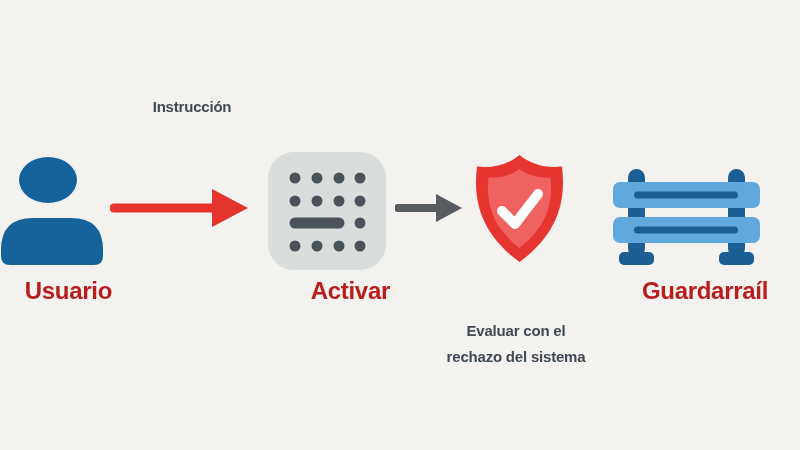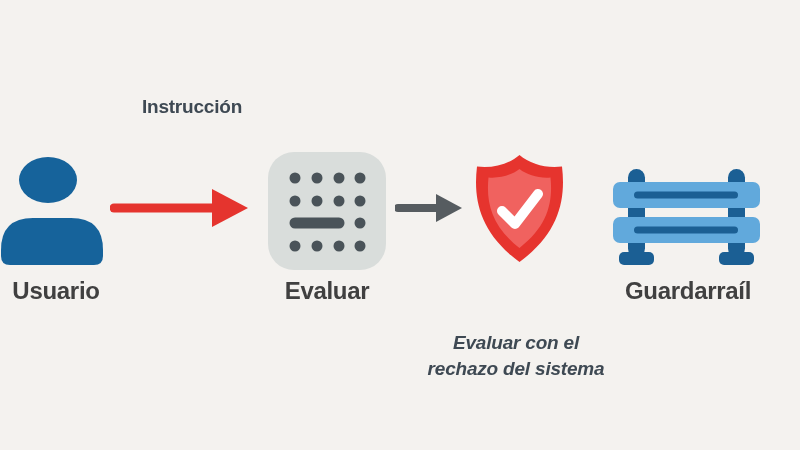--- a/index.html
+++ b/index.html
@@ -6,24 +6,24 @@
   #stage{
     position:relative;
     width:800px;height:450px;
     overflow:hidden;
     font-family:"Liberation Sans","DejaVu Sans",sans-serif;
     background:#f4f2ef;
   }
   .abs{position:absolute;}
   .node-label{
     font-size:24px;font-weight:700;letter-spacing:-0.3px;
-    color:#404040;text-align:center;
+    color:#b91c1c;text-align:right;
   }
   .annotation{
-    font-size:19px;font-weight:700;letter-spacing:-0.2px;line-height:26px;
+    font-size:15px;font-weight:700;letter-spacing:-0.2px;line-height:26px;
     color:#3e4953;text-align:center;
   }
   svg{display:block;}
 </style>
 </head>
 <body>
 
 <div id="stage">
 
   <div class="abs" style="left:0px;top:148px;">
@@ -59,39 +59,39 @@
           <circle cx="92" cy="49" r="5.5"></circle>
         <rect x="21.5" y="65.5" width="55" height="11" rx="5.5"></rect>
         <circle cx="92" cy="71" r="5.5"></circle>
         <circle cx="27" cy="94" r="5.5"></circle>
           <circle cx="49" cy="94" r="5.5"></circle>
         <circle cx="71" cy="94" r="5.5"></circle>
           <circle cx="92" cy="94" r="5.5"></circle>
       </g>
     </svg>
   </div>
-  <div class="abs node-label" style="left:264px;top:277px;width:126px;">Evaluar</div>
+  <div class="abs node-label" style="left:264px;top:277px;width:126px;">Activar</div>
 
   <div class="abs" style="left:395px;top:191px;">
     <svg width="72" height="36" viewBox="0 0 72 36">
       <line x1="3" y1="17" x2="47" y2="17" stroke-width="8" stroke-linecap="round" stroke="#565c60"></line>
       <path d="M 41 3 L 67 17 L 41 31 Z" fill="#565c60"></path>
     </svg>
   </div>
 
 
   <div class="abs" style="left:466px;top:152px;">
     <svg width="107" height="114" viewBox="0 0 107 114">
       <path d="M 53.5 3 C 64 12 80 16.5 96 14.5 C 100 48 93 81 53.5 110 C 14 81 7 48 11 14.5 C 27 16.5 43 12 53.5 3 Z" fill="#e6342e"></path>
       <path d="M 53.5 17 C 61 23 73 26.5 84.5 25.5 C 87 50 82 74 53.5 96 C 25 74 20 50 22.5 25.5 C 34 26.5 46 23 53.5 17 Z" fill="#f0625f"></path>
       <path d="M 36 59 L 49 72 L 72 42" fill="none" stroke-width="10" stroke-linecap="round" stroke-linejoin="round" stroke="#ffffff"></path>
     </svg>
   </div>
 
-  <div class="abs annotation" style="left:396px;top:330px;width:240px;font-style:italic;">
+  <div class="abs annotation" style="left:396px;top:318px;width:240px;">
     <div>Evaluar con el</div>
     <div>rechazo del sistema</div>
   </div>
 
   <div class="abs" style="left:610px;top:166px;">
     <svg width="152" height="102" viewBox="0 0 152 102">
       <g fill="#1b5f94">
         <rect x="18" y="3" width="17" height="88" rx="8.5"></rect>
         <rect x="118" y="3" width="17" height="88" rx="8.5"></rect>
         <rect x="9" y="86" width="35" height="13" rx="5"></rect>

